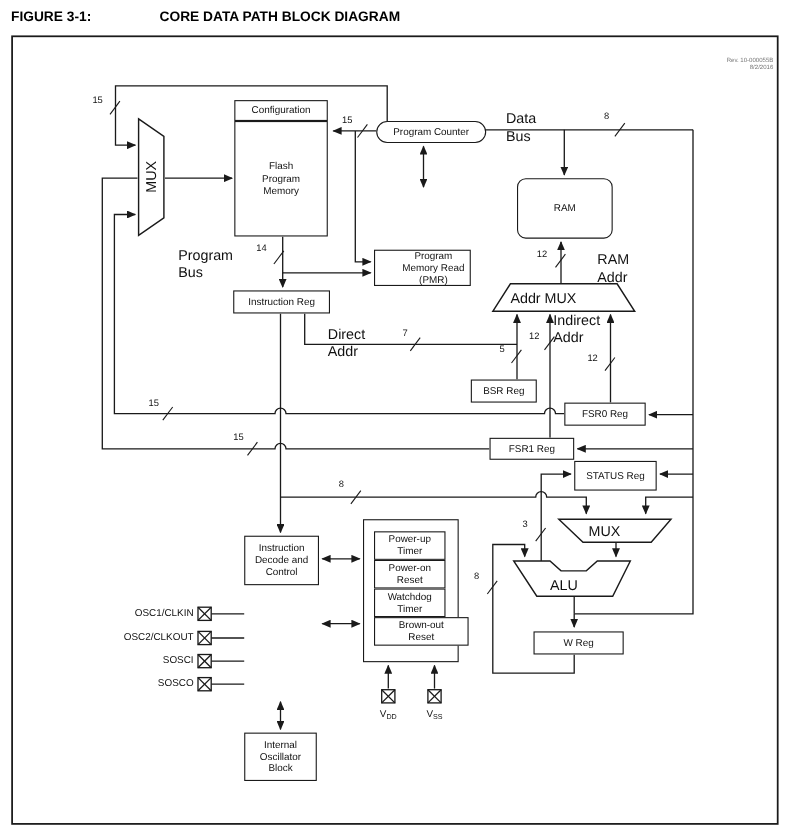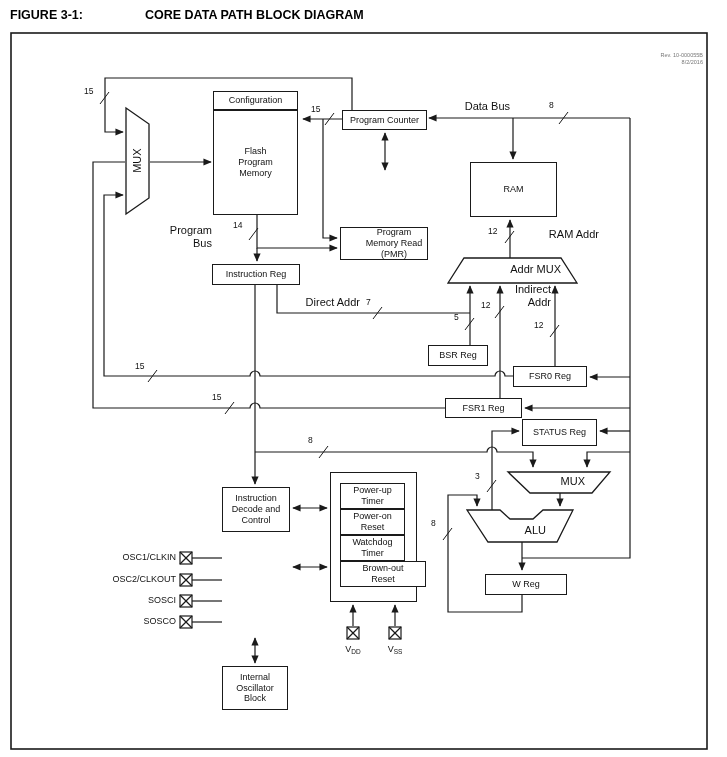--- a/index.html
+++ b/index.html
@@ -5,21 +5,21 @@
   html,body{margin:0;padding:0;background:#ffffff;}
   #page{position:relative;width:727px;height:757px;background:#fff;
         font-family:"Liberation Sans", sans-serif;color:#111;overflow:hidden;}
   #wires{position:absolute;left:0;top:0;}
   .ttl{position:absolute;top:8px;font-size:12.5px;font-weight:bold;color:#000;white-space:nowrap;}
   .rev{position:absolute;right:24px;top:52px;font-size:5.5px;color:#777;text-align:right;line-height:1.35;}
   .box{position:absolute;border:1.3px solid #1a1a1a;background:#fff;display:flex;
        align-items:center;justify-content:center;text-align:center;
        font-size:9px;line-height:1.2;color:#111;box-sizing:border-box;}
   .box span{display:block;}
-  .lblc{position:absolute;font-size:11px;color:#111;text-align:right;line-height:1.2;}
+  .lblc{position:absolute;font-size:13px;color:#111;text-align:left;line-height:1.2;}
   .num{position:absolute;font-size:8.5px;color:#111;white-space:nowrap;}
   .pin{position:absolute;font-size:9px;color:#111;text-align:right;white-space:nowrap;}
   .vlab{position:absolute;font-size:9px;color:#111;text-align:center;}
   .vlab .sub{font-size:6.5px;position:relative;top:2px;}
   .rot{transform:rotate(-90deg);}
 </style>
 </head>
 <body>
 
 <div id="page">
@@ -167,24 +167,24 @@
       </g>
     </g>
   </svg>
 
   <div class="box" style="left:213px;top:91px;width:85px;height:19px;">
     <span>Configuration</span>
     </div>
   <div class="box" style="left:213px;top:110px;width:85px;height:105px;">
     <span style="width:52px;">Flash Program Memory</span>
     </div>
-  <div class="box" style="left:342px;top:110px;width:85px;height:20px;">
+  <div class="box" style="left:342px;top:110px;width:100px;height:20px;border-radius:10px;">
     <span>Program Counter</span>
     </div>
-  <div class="box" style="left:470px;top:162px;width:87px;height:55px;">
+  <div class="box" style="left:470px;top:162px;width:87px;height:55px;border-radius:8px;">
     <span>RAM</span>
     </div>
   <div class="box" style="left:340px;top:227px;width:88px;height:33px;">
     <span style="width:82px;margin-left:20px;">Program Memory Read (PMR)</span>
     </div>
   <div class="box" style="left:212px;top:264px;width:88px;height:21px;">
     <span>Instruction Reg</span>
     </div>
   <div class="box" style="left:428px;top:345px;width:60px;height:21px;">
     <span>BSR Reg</span>

